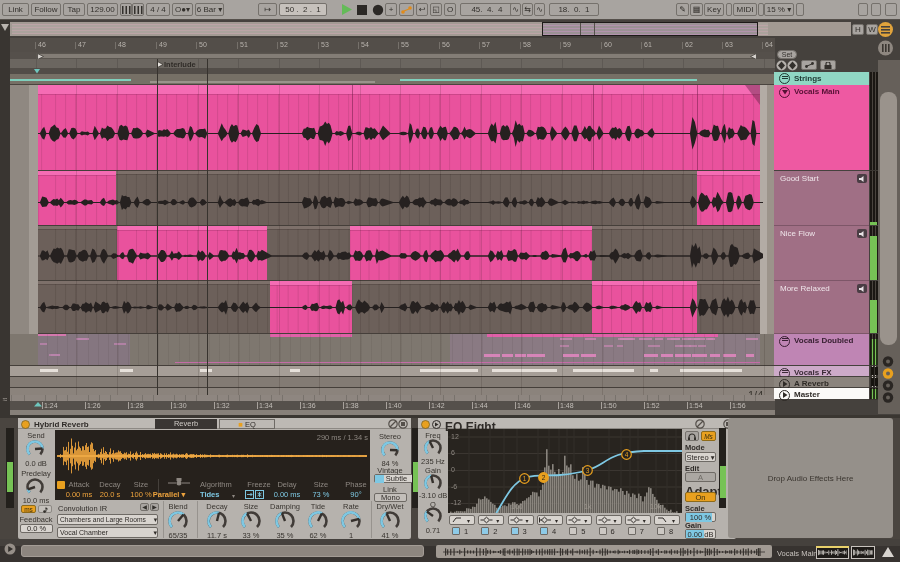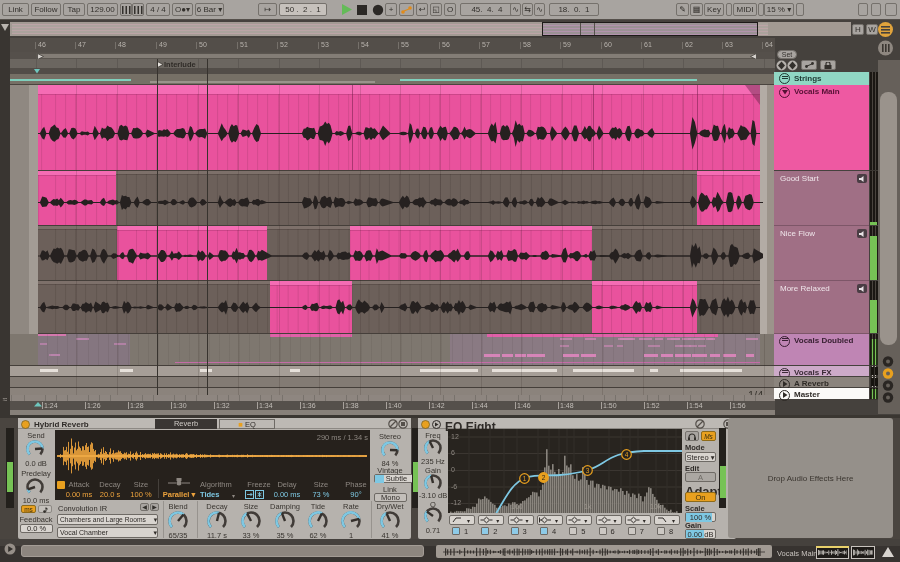--- a/index.html
+++ b/index.html
@@ -880,21 +880,21 @@
     <div class="dlab" style="left:93px;top:480px;width:34px">Decay</div>
     <div class="oval" style="left:93px;top:490px;width:34px">20.0 s</div>
     <div class="dlab" style="left:124px;top:480px;width:34px">Size</div>
     <div class="oval" style="left:124px;top:490px;width:34px">100 %</div>
     <svg style="position:absolute;left:168px;top:477px" width="22" height="12">
       <circle cx="11" cy="6" r="2.5" fill="#8d8781"></circle>
       <rect x="8.5" y="1" width="5" height="3" fill="#8d8781"></rect>
       <line x1="0" y1="6" x2="8" y2="6" stroke="#8d8781" stroke-width="1"></line>
       <line x1="14" y1="6" x2="22" y2="6" stroke="#8d8781" stroke-width="1"></line>
     </svg>
-    <div class="oval" style="left:160px;top:490px;width:38px;font-weight:bold">Parallel ▾</div>
+    <div class="oval" style="left:150px;top:490px;width:38px;font-weight:bold">Parallel ▾</div>
     <div class="dlab" style="left:200px;top:480px;width:48px;text-align:left">Algorithm</div>
     <div class="cval" style="left:200px;top:490px;width:40px;text-align:left;font-weight:bold">Tides</div>
     <div style="position:absolute;left:232px;top:492px;color:#8d8781;font-size:6px">▾</div>
     <div class="dlab" style="left:243px;top:480px;width:32px">Freeze</div>
     <svg style="position:absolute;left:245px;top:490px" width="20" height="9">
       <rect x="0.5" y="0.5" width="8" height="8" fill="none" stroke="#7ec8e3"></rect>
       <path d="M2,4.5 L7,4.5 M5.5,3 L7,4.5 L5.5,6" stroke="#7ec8e3" fill="none" stroke-width="0.9"></path>
       <rect x="10.5" y="0.5" width="8" height="8" fill="none" stroke="#7ec8e3"></rect>
       <path d="M14.5,2 L14.5,7 M12.5,3 L16.5,6 M16.5,3 L12.5,6" stroke="#7ec8e3" stroke-width="0.9"></path>
     </svg>

